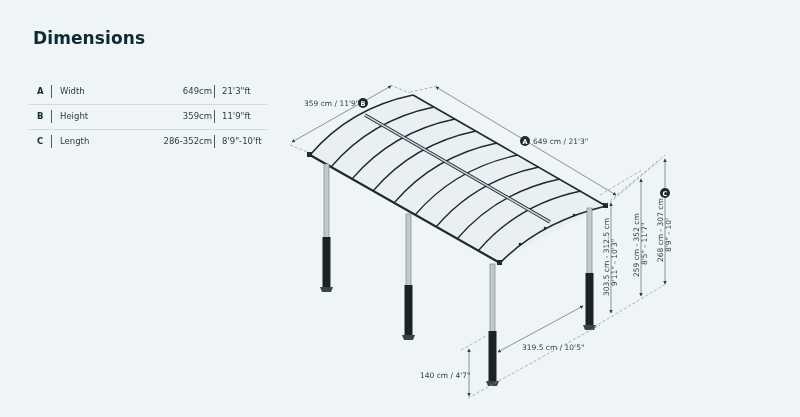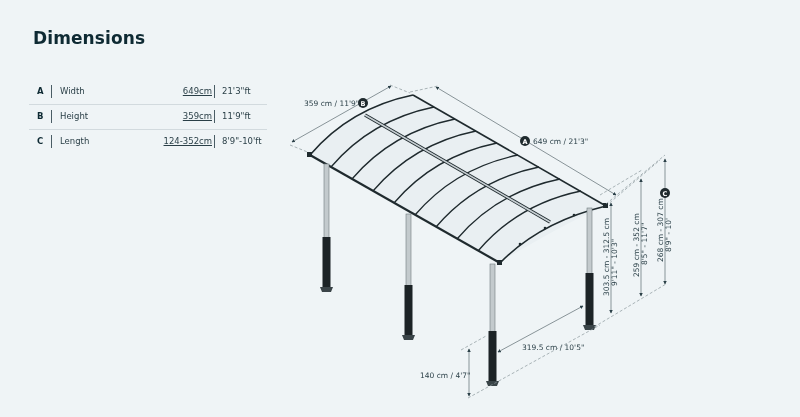--- a/index.html
+++ b/index.html
@@ -59,21 +59,20 @@
     .dim-row .label {
       position: absolute;
       left: 31px;
       top: 6px;
     }
     .dim-row .metric {
       position: absolute;
       right: 55px;
       top: 6px;
       text-align: right;
-      text-decoration: underline;
     }
     .dim-row .sep2 {
       position: absolute;
       left: 185px;
       top: 5px;
       width: 1px;
       height: 13px;
       background: #4a5d65;
     }
     .dim-row .imperial {
@@ -118,21 +117,21 @@
     <span class="sep1"></span>
     <span class="label">Height</span>
     <span class="metric">359cm</span>
     <span class="sep2"></span>
     <span class="imperial">11'9"ft</span>
   </div>
   <div class="dim-row">
     <span class="letter">C</span>
     <span class="sep1"></span>
     <span class="label">Length</span>
-    <span class="metric">124-352cm</span>
+    <span class="metric">286-352cm</span>
     <span class="sep2"></span>
     <span class="imperial">8'9"-10'ft</span>
   </div>
 </div>
 
 <svg class="diagram" viewBox="0 0 800 417" xmlns="http://www.w3.org/2000/svg">
   <defs>
     <marker id="arr" viewBox="0 0 6 6" refX="5" refY="3" markerWidth="5" markerHeight="5" orient="auto-start-reverse">
       <path d="M0,0 L6,3 L0,6 z" fill="#2a3f47"></path>
     </marker>

